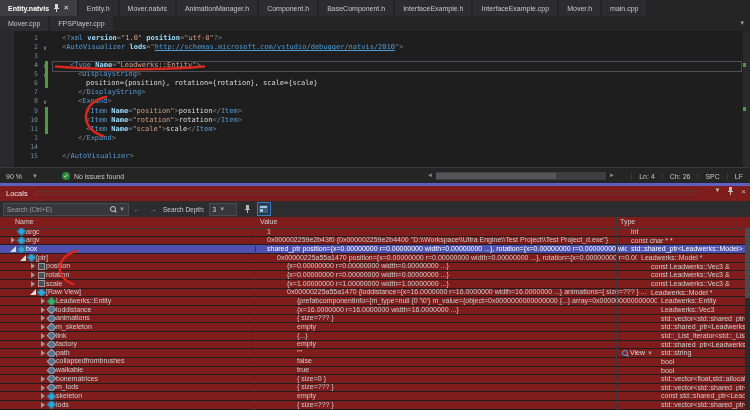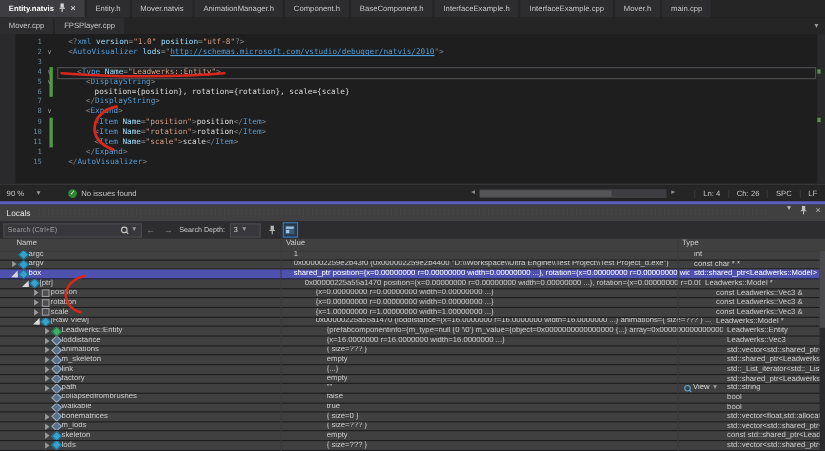--- a/index.html
+++ b/index.html
@@ -16,21 +16,21 @@
   .pinsvg{display:inline-block;}
   .tabchev{position:absolute;right:6px;top:3px;color:#9a9a9a;font-size:7px;}
   
   #editor{position:absolute;left:0;top:31px;width:750px;height:136px;background:#1e1e1e;overflow:hidden;}
   #gutterbg{position:absolute;left:0;top:0;bottom:0;width:14px;background:#2a2a2d;}
   .cl{display:flex;height:9.07px;line-height:9.07px;font-family:"DejaVu Sans Mono",monospace;
       font-size:7px;white-space:pre;}
   .cl .ln{width:38px;text-align:right;color:#6b8a99;font-size:6.5px;flex:none;}
   .cl .fold{width:14px;text-align:center;color:#9a9a9a;font-size:6px;flex:none;}
   .cl .code{flex:1;overflow:hidden;}
-  .sg{color:#808080;}.sb{color:#569cd6;}.sa{color:#9cdcfe;}.so{color:#d69d85;}
+  .sg{color:#808080;}.sb{color:#569cd6;}.sa{color:#9cdcfe;font-weight:bold;}.so{color:#d69d85;}
   .sw{color:#dcdcdc;}.su{color:#4e9cd6;text-decoration:underline;}
   .greenbar{position:absolute;left:45px;width:3px;background:#4f9b43;}
   #curline{position:absolute;left:52px;right:8px;height:9px;border:1px solid #4f4f55;}
   #vscroll{position:absolute;right:0;top:0;width:7px;bottom:0;background:#2a2a2d;}
   #vscroll .mk{position:absolute;left:0;width:3px;height:4px;background:#4f9b43;}
   
   #estatus{position:absolute;left:0;top:167px;width:750px;height:16px;background:#252526;
            border-top:1px solid #3a3a3e;display:flex;align-items:center;font-size:7px;color:#c5c5c5;}
   #zoombox{display:flex;align-items:center;gap:10px;padding:0 6px;}
   .chev{font-size:6px;color:#9a9a9a;}
@@ -39,21 +39,21 @@
          border-radius:50%;background:#2d8633;color:#fff;font-size:6px;line-height:8px;}
   #hscroll{position:absolute;left:436px;width:170px;top:4px;height:8px;background:#3e3e42;}
   #hscroll .thumb{position:absolute;left:0;top:1px;bottom:1px;width:120px;background:#555558;}
   .harrow{position:absolute;top:4px;color:#8a8a8a;font-size:6px;}
   #statusright{position:absolute;right:0;top:0;height:16px;display:flex;align-items:center;
                gap:0;overflow:hidden;}
   #statusright span{padding:0 7px;border-left:1px solid #3a3a3e;white-space:nowrap;}
   
   #split{position:absolute;left:0;top:183px;width:750px;height:3px;background:#5d60c3;}
   
-  #locals{position:absolute;left:0;top:186px;width:750px;height:224px;background:#404040;}
+  #locals{position:absolute;left:0;top:186px;width:750px;height:224px;background:#7f1d1d;}
   #ltitle{position:absolute;left:0;top:0;width:750px;height:15px;display:flex;align-items:center;}
   #ltitle .cap{font-size:7.5px;color:#e8e8e8;padding:0 6px;white-space:nowrap;}
   #ltitle .dots{flex:1;height:7px;margin-right:52px;
      background-image:radial-gradient(#4a4a4e 0.7px,transparent 0.8px);background-size:4px 3px;}
   #ltitle .wicons{position:absolute;right:4px;top:1px;display:flex;gap:7px;color:#c0c0c0;font-size:8px;}
   #ltoolbar{position:absolute;left:0;top:15px;width:750px;height:16px;background:#2d2d30;
             display:flex;align-items:center;font-size:6.5px;color:#cccccc;}
   #searchbox{display:flex;align-items:center;width:118px;height:11px;background:#38383c;
              border:1px solid #4a4a4f;margin-left:3px;padding:0 3px;color:#9e9e9e;}
   #searchbox .ph{flex:1;white-space:nowrap;overflow:hidden;}
@@ -157,20 +157,21 @@
         <div class="cl"><span class="ln">3</span><span class="fold"></span><span class="code" style="padding-left: 10px;"></span></div>
         <div class="cl"><span class="ln">4</span><span class="fold">∨</span><span class="code" style="padding-left: 18px;"><span class="sg">&lt;</span><span class="sb">Type</span><span class="sa"> Name</span><span class="sg">=</span><span class="so">"Leadwerks::Entity"</span><span class="sg">&gt;</span></span></div>
         <div class="cl"><span class="ln">5</span><span class="fold">∨</span><span class="code" style="padding-left: 26px;"><span class="sg">&lt;</span><span class="sb">DisplayString</span><span class="sg">&gt;</span></span></div>
         <div class="cl"><span class="ln">6</span><span class="fold"></span><span class="code" style="padding-left: 34px;"><span class="sw">position={position}, rotation={rotation}, scale={scale}</span></span></div>
         <div class="cl"><span class="ln">7</span><span class="fold"></span><span class="code" style="padding-left: 26px;"><span class="sg">&lt;/</span><span class="sb">DisplayString</span><span class="sg">&gt;</span></span></div>
         <div class="cl"><span class="ln">8</span><span class="fold">∨</span><span class="code" style="padding-left: 26px;"><span class="sg">&lt;</span><span class="sb">Expand</span><span class="sg">&gt;</span></span></div>
         <div class="cl"><span class="ln">9</span><span class="fold"></span><span class="code" style="padding-left: 34px;"><span class="sg">&lt;</span><span class="sb">Item</span><span class="sa"> Name</span><span class="sg">=</span><span class="so">"position"</span><span class="sg">&gt;</span><span class="sw">position</span><span class="sg">&lt;/</span><span class="sb">Item</span><span class="sg">&gt;</span></span></div>
         <div class="cl"><span class="ln">10</span><span class="fold"></span><span class="code" style="padding-left: 34px;"><span class="sg">&lt;</span><span class="sb">Item</span><span class="sa"> Name</span><span class="sg">=</span><span class="so">"rotation"</span><span class="sg">&gt;</span><span class="sw">rotation</span><span class="sg">&lt;/</span><span class="sb">Item</span><span class="sg">&gt;</span></span></div>
         <div class="cl"><span class="ln">11</span><span class="fold"></span><span class="code" style="padding-left: 34px;"><span class="sg">&lt;</span><span class="sb">Item</span><span class="sa"> Name</span><span class="sg">=</span><span class="so">"scale"</span><span class="sg">&gt;</span><span class="sw">scale</span><span class="sg">&lt;/</span><span class="sb">Item</span><span class="sg">&gt;</span></span></div>
         <div class="cl"><span class="ln">1</span><span class="fold"></span><span class="code" style="padding-left: 26px;"><span class="sg">&lt;/</span><span class="sb">Expand</span><span class="sg">&gt;</span></span></div>
+        <div class="cl"><span class="ln">14</span><span class="fold"></span><span class="code" style="padding-left: 10px;"></span></div>
         <div class="cl"><span class="ln">15</span><span class="fold"></span><span class="code" style="padding-left: 10px;"><span class="sg">&lt;/</span><span class="sb">AutoVisualizer</span><span class="sg">&gt;</span></span></div>
       </div>
     <div id="curline" style="top:30.2px;"></div>
     <div class="greenbar" style="top:30.2px;height:27.2px;"></div>
     <div class="greenbar" style="top:75.6px;height:27.2px;"></div>
     <div id="vscroll">
       <div class="mk" style="top:32px;"></div>
         <div class="mk" style="top:76px;"></div>
     </div>
   </div>

